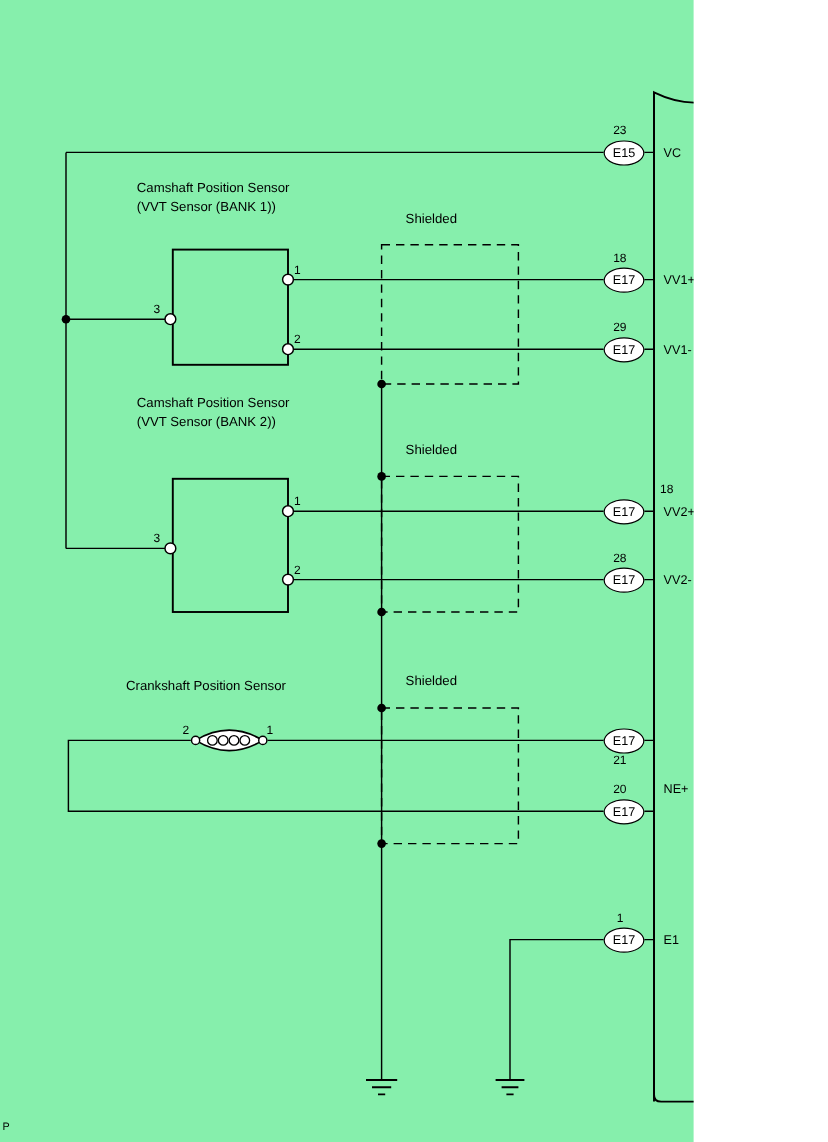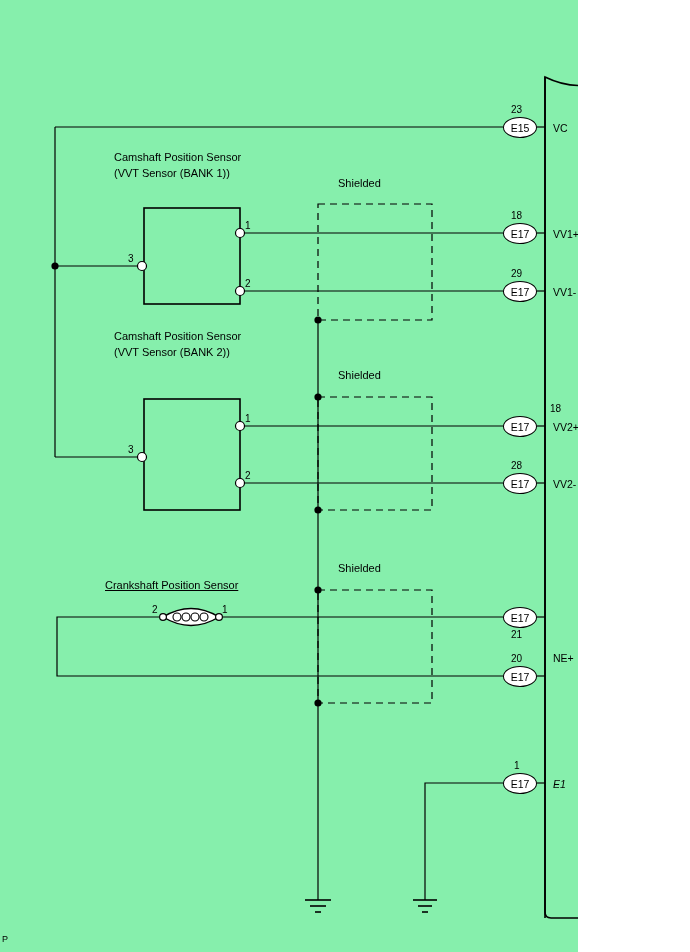--- a/index.html
+++ b/index.html
@@ -147,21 +147,21 @@
   </svg>
 
   <div class="lbl" style="left:586px; top:38px; font-size:12px;">ECM</div>
 
   <div class="lbl" style="left:114px; top:151px;">Camshaft Position Sensor</div>
   <div class="lbl" style="left:114px; top:167px;">(VVT Sensor (BANK 1))</div>
 
   <div class="lbl" style="left:114px; top:330px;">Camshaft Position Sensor</div>
   <div class="lbl" style="left:114px; top:346px;">(VVT Sensor (BANK 2))</div>
 
-  <div class="lbl" style="left:105px; top:579px;text-decoration:underline;">Crankshaft Position Sensor</div>
+  <div class="lbl" style="left:105px; top:566px;">Crankshaft Position Sensor</div>
 
   <div class="lbl" style="left:338px; top:177px;">Shielded</div>
   <div class="lbl" style="left:338px; top:369px;">Shielded</div>
   <div class="lbl" style="left:338px; top:562px;">Shielded</div>
 
   <div class="lbl lbl-pin" style="left:245px; top:219px;">1</div>
   <div class="lbl lbl-pin" style="left:245px; top:277px;">2</div>
   <div class="lbl lbl-pin" style="left:128px; top:252px;">3</div>
 
   <div class="lbl lbl-pin" style="left:245px; top:412px;">1</div>
@@ -194,17 +194,17 @@
   <div class="lbl lbl-pin" style="left:511px; top:593px;margin-top:35px;">21</div>
   <div class="conn-oval" style="left:503px; top:607px;">E17</div>
   <div class="lbl lbl-conn" style="left:553px; top:612px;margin-top:40px;">NE+</div>
 
   <div class="lbl lbl-pin" style="left:511px; top:652px;">20</div>
   <div class="conn-oval" style="left:503px; top:666px;">E17</div>
   <div class="lbl lbl-conn" style="left:553px; top:671px;padding-left:48px;">NE-</div>
 
   <div class="lbl lbl-pin" style="left:514px; top:759px;">1</div>
   <div class="conn-oval" style="left:503px; top:773px;">E17</div>
-  <div class="lbl lbl-conn" style="left:553px; top:778px;font-style:italic;">E1</div>
+  <div class="lbl lbl-conn" style="left:553px; top:778px;">E1</div>
 
   <div class="footnote" style="left:2px; top:934px;">P</div>
 
 </div>
 
 </body></html>

